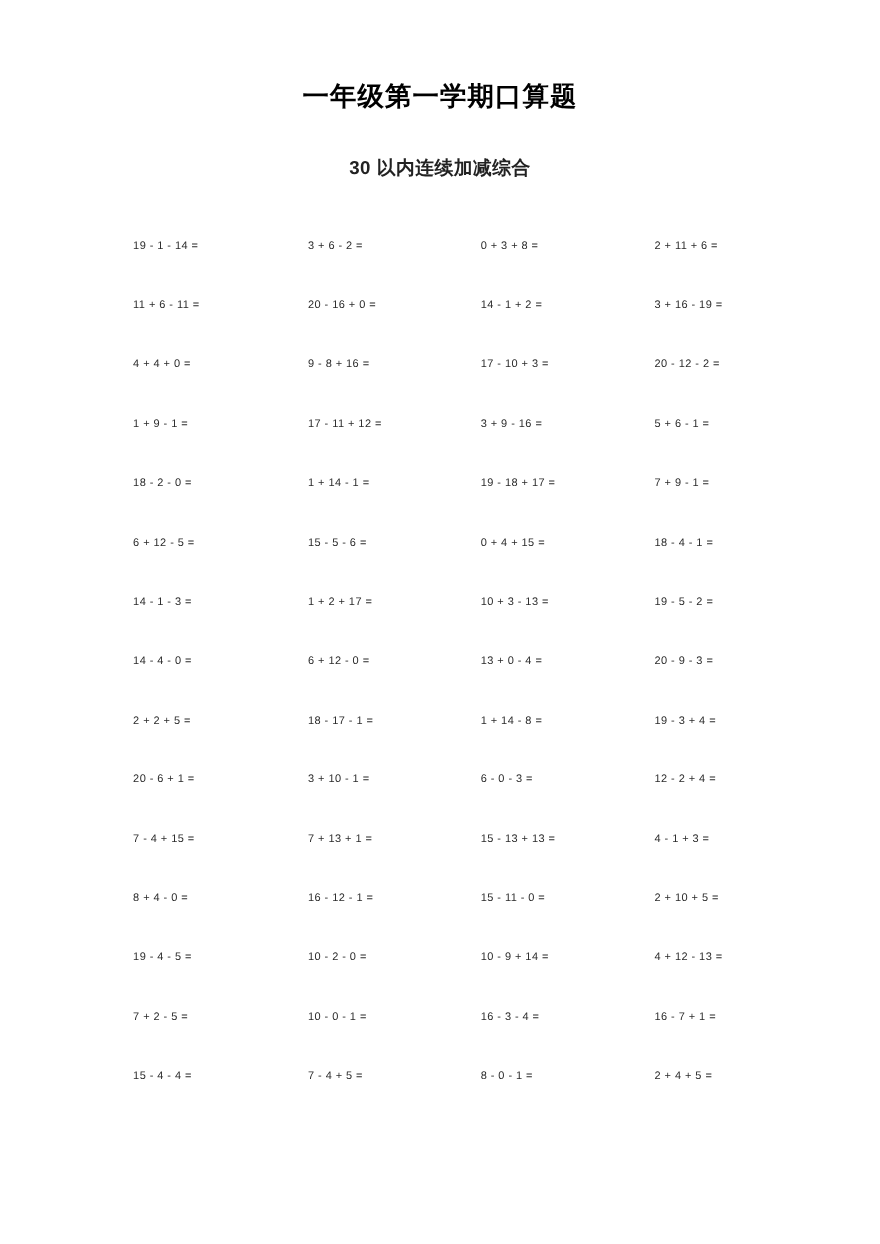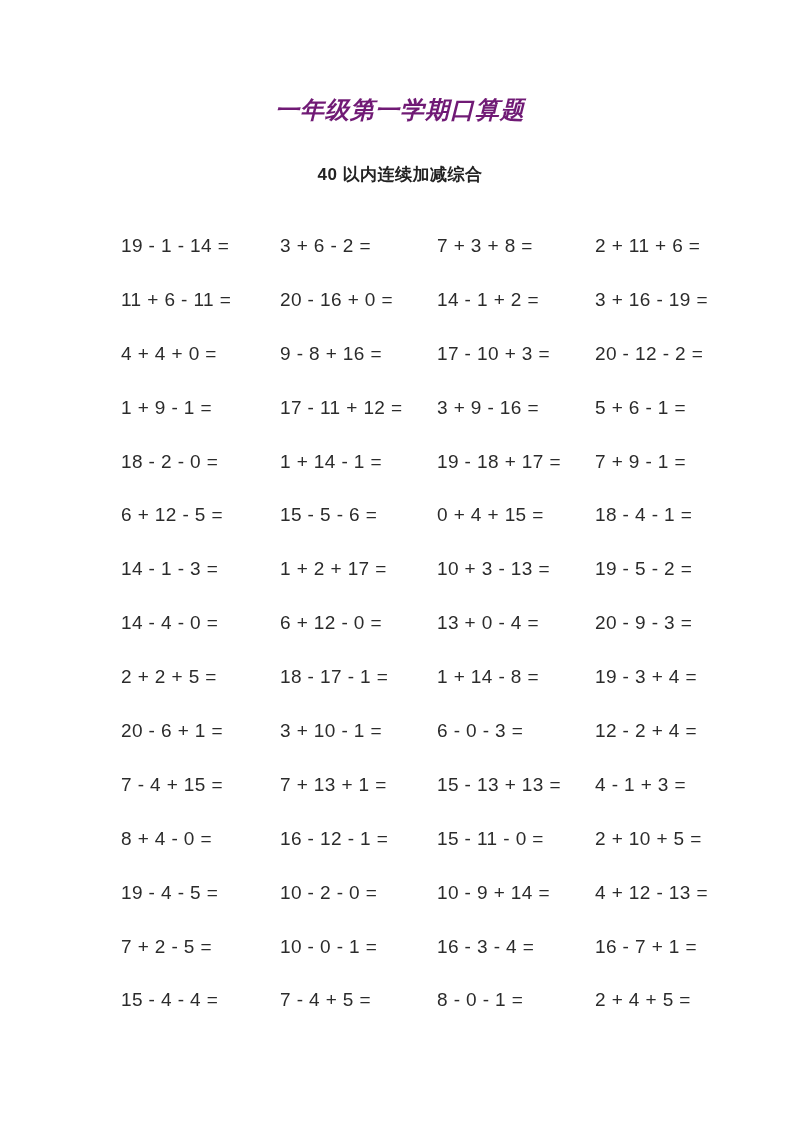--- a/index.html
+++ b/index.html
@@ -10,28 +10,27 @@
   .page {
     position: relative;
     width: 800px;
     height: 1131px;
     background: #ffffff;
     font-family: "Liberation Sans", "DejaVu Sans", sans-serif;
     overflow: hidden;
   }
   .title {
     margin: 0;
-    padding-top: 98px;
+    padding-top: 76px;
     text-align: center;
     font-size: 24px;
     line-height: 1;
     font-weight: 700;
-    color: #701a75;
+    color: #000000;
     letter-spacing: 1px;
-    font-style: italic;
   }
   .subtitle {
     margin: 0;
     margin-top: 44px;
     text-align: center;
     font-size: 17px;
     line-height: 1;
     font-weight: 700;
     color: #222222;
     letter-spacing: 0.5px;
@@ -39,36 +38,36 @@
   .grid {
     margin-top: 36px;
     padding-left: 121px;
     padding-right: 40px;
     display: grid;
     grid-template-columns: 159px 157px 158px auto;
     grid-auto-rows: 53.9px;
     align-items: center;
   }
   .cell {
-    font-size: 19px;
+    font-size: 10px;
     color: #2b2b2b;
     letter-spacing: 0.4px;
     white-space: nowrap;
   }
 </style>
 </head>
 <body>
 
 <div class="page">
   <h1 class="title">一年级第一学期口算题</h1>
-  <h2 class="subtitle">40 以内连续加减综合</h2>
+  <h2 class="subtitle">30 以内连续加减综合</h2>
   <div class="grid" id="problems-grid">
       <div class="cell">19 - 1 - 14 =</div>
       <div class="cell">3 + 6 - 2 =</div>
-      <div class="cell">7 + 3 + 8 =</div>
+      <div class="cell">0 + 3 + 8 =</div>
       <div class="cell">2 + 11 + 6 =</div>
       <div class="cell">11 + 6 - 11 =</div>
       <div class="cell">20 - 16 + 0 =</div>
       <div class="cell">14 - 1 + 2 =</div>
       <div class="cell">3 + 16 - 19 =</div>
       <div class="cell">4 + 4 + 0 =</div>
       <div class="cell">9 - 8 + 16 =</div>
       <div class="cell">17 - 10 + 3 =</div>
       <div class="cell">20 - 12 - 2 =</div>
       <div class="cell">1 + 9 - 1 =</div>

